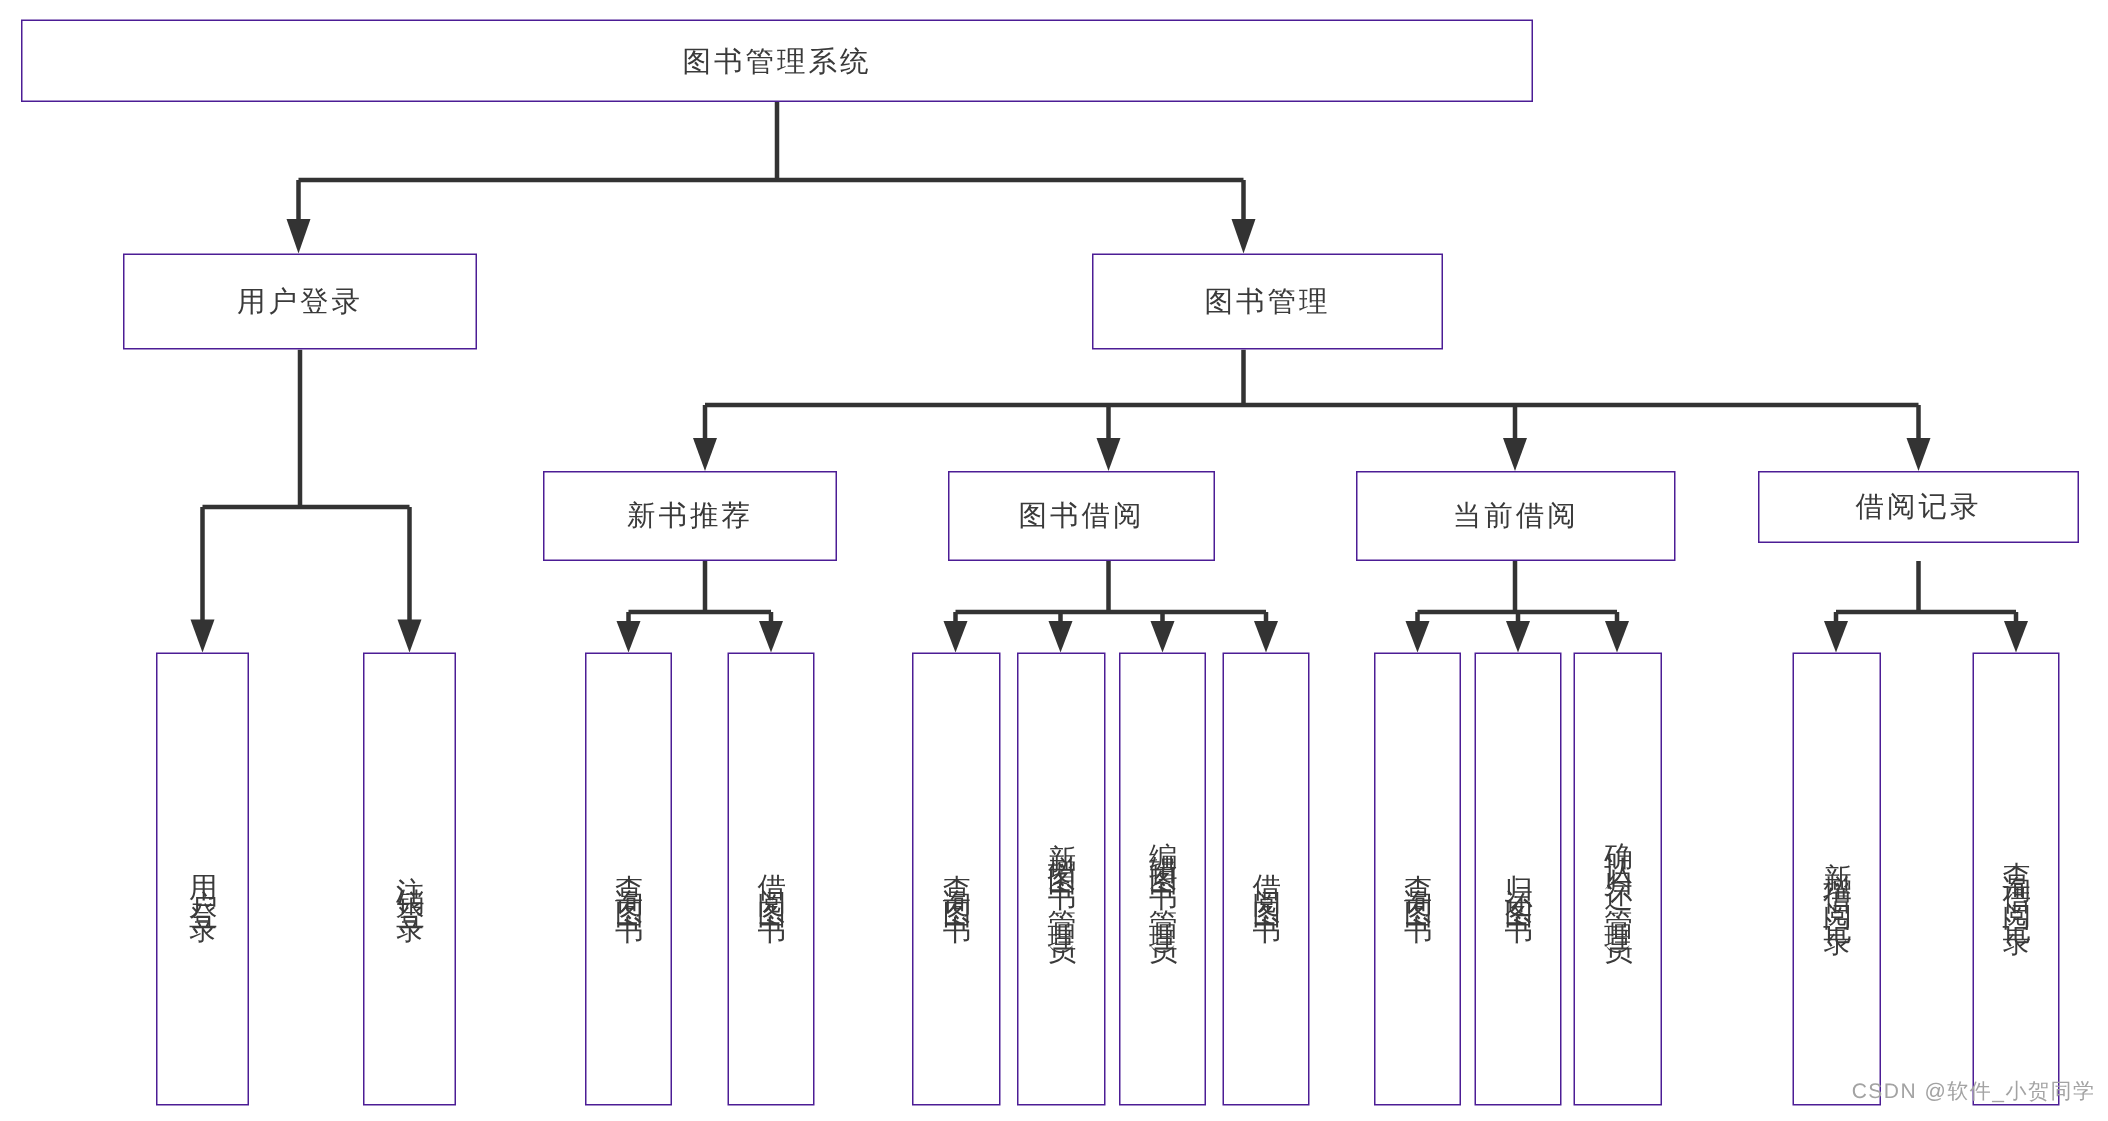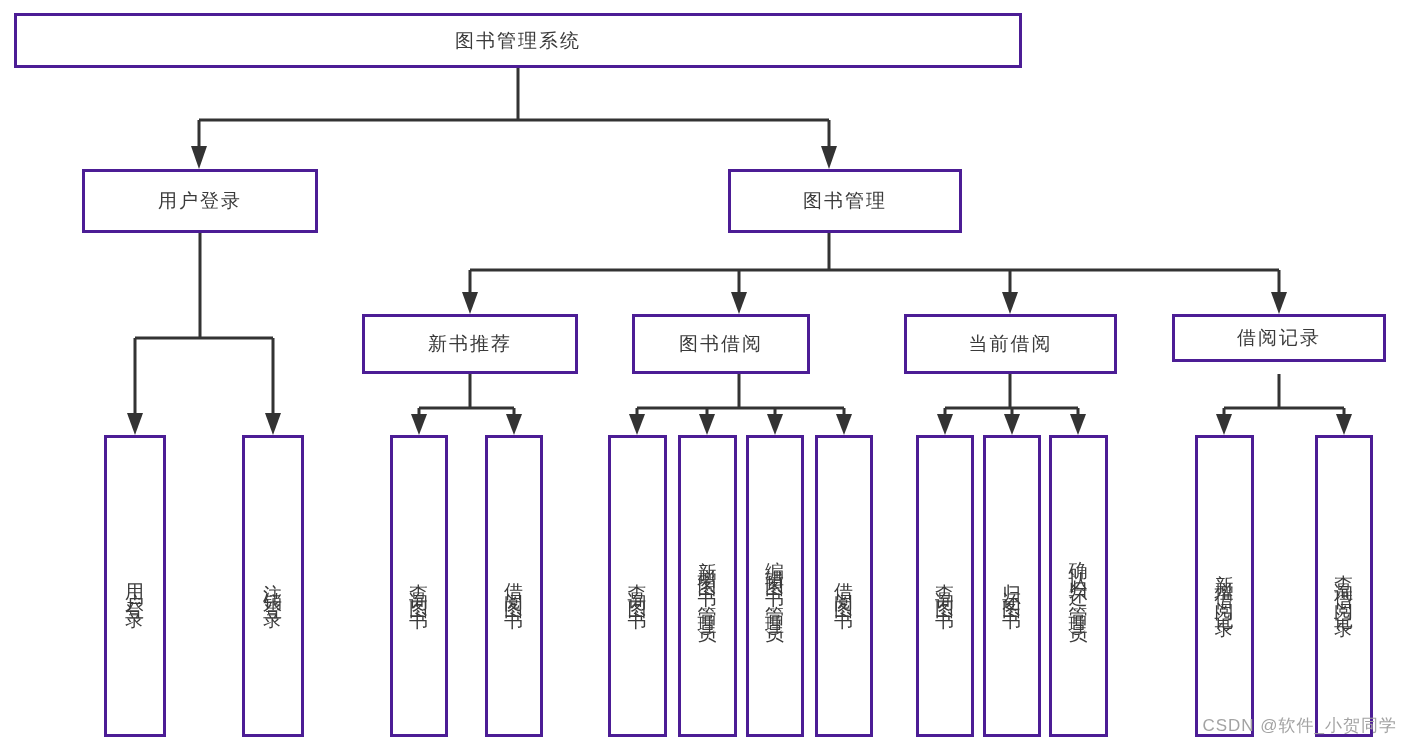--- a/index.html
+++ b/index.html
@@ -13,21 +13,21 @@
   }
   .wires {
     position: absolute;
     left: 0; top: 0;
     width: 1405px; height: 747px;
     pointer-events: none;
   }
   .node {
     position: absolute;
     box-sizing: border-box;
-    border: 3px solid #4c1d95;
+    border: 1px solid #4c1d95;
     background: #ffffff;
     display: flex;
     align-items: center;
     justify-content: center;
     color: #3a3a3a;
     font-size: 19px;
     letter-spacing: 2px;
     text-align: center;
   }
   .leaf {
@@ -35,42 +35,42 @@
     text-orientation: mixed;
     letter-spacing: 9px;
     font-size: 19px;
     line-height: 1;
     padding: 6px 0;
   }
   
   .n-root        { left: 14px;   top: 13px;  width: 1008px; height: 55px; }
   .n-login       { left: 82px;   top: 169px; width: 236px;  height: 64px; }
   .n-mgmt        { left: 712px;  top: 169px; width: 234px;  height: 64px; margin-left: 16px; }
-  .n-newbook     { left: 362px;  top: 314px; width: 216px;  height: 60px; }
+  .n-newbook     { left: 362px;  top: 314px; width: 196px;  height: 60px; }
   .n-bookborrow  { left: 632px;  top: 314px; width: 178px;  height: 60px; }
   .n-curborrow   { left: 904px;  top: 314px; width: 213px;  height: 60px; }
   .n-borrowrec   { left: 1172px; top: 314px; width: 214px;  height: 48px; text-align: center; }
   .lf-1  { left: 104px;  top: 435px; width: 62px; height: 302px; }
   .lf-2  { left: 242px;  top: 435px; width: 62px; height: 302px; }
   .lf-3  { left: 390px;  top: 435px; width: 58px; height: 302px; }
   .lf-4  { left: 485px;  top: 435px; width: 58px; height: 302px; }
   .lf-5  { left: 608px;  top: 435px; width: 59px; height: 302px; }
   .lf-6  { left: 678px;  top: 435px; width: 59px; height: 302px; }
   .lf-7  { left: 746px;  top: 435px; width: 58px; height: 302px; }
   .lf-8  { left: 815px;  top: 435px; width: 58px; height: 302px; }
   .lf-9  { left: 916px;  top: 435px; width: 58px; height: 302px; }
   .lf-10 { left: 983px;  top: 435px; width: 58px; height: 302px; }
   .lf-11 { left: 1049px; top: 435px; width: 59px; height: 302px; }
   .lf-12 { left: 1195px; top: 435px; width: 59px; height: 302px; }
   .lf-13 { left: 1315px; top: 435px; width: 58px; height: 302px; }
   .watermark {
     position: absolute;
     right: 8px;
     bottom: 10px;
-    font-size: 17px;
+    font-size: 14px;
     color: #a3a3a3;
     letter-spacing: 1px;
     white-space: nowrap;
   }
 </style>
 </head>
 <body>
 
 <div class="canvas">
 

